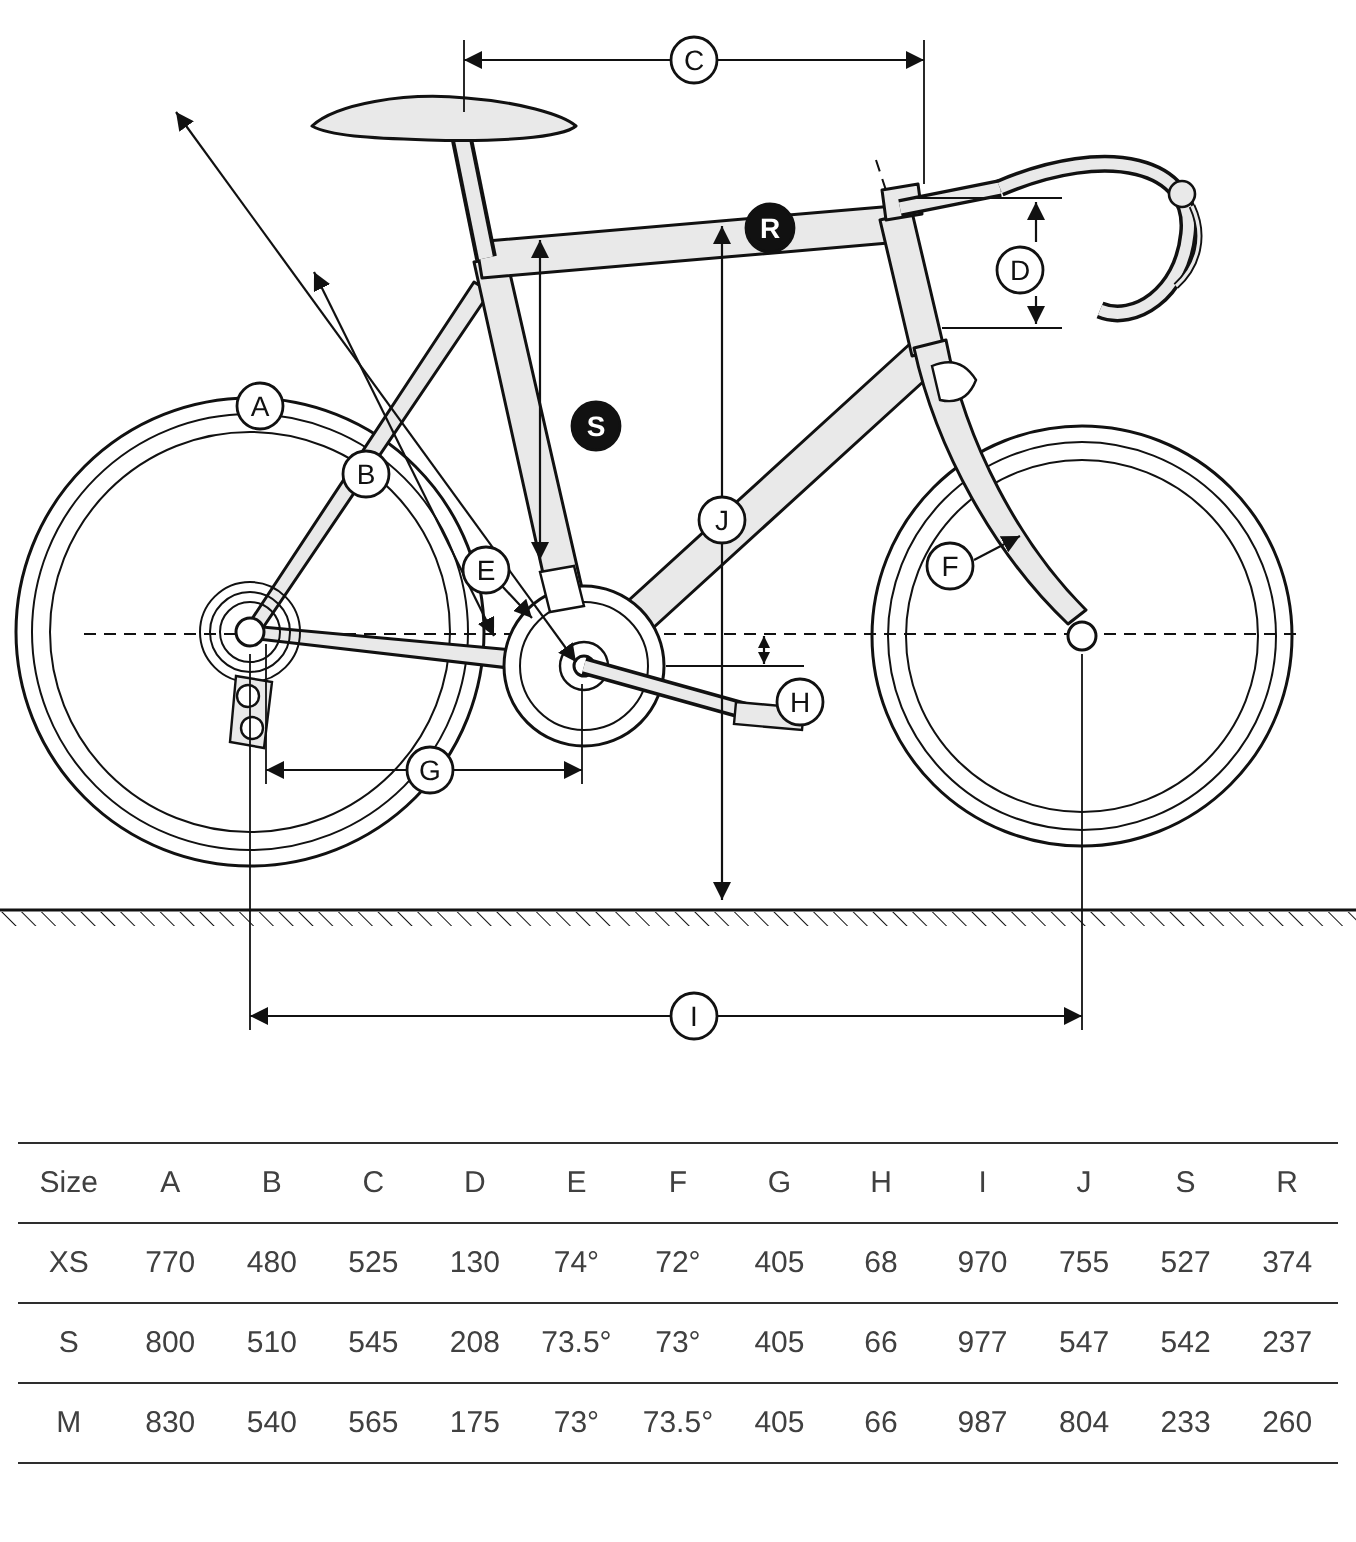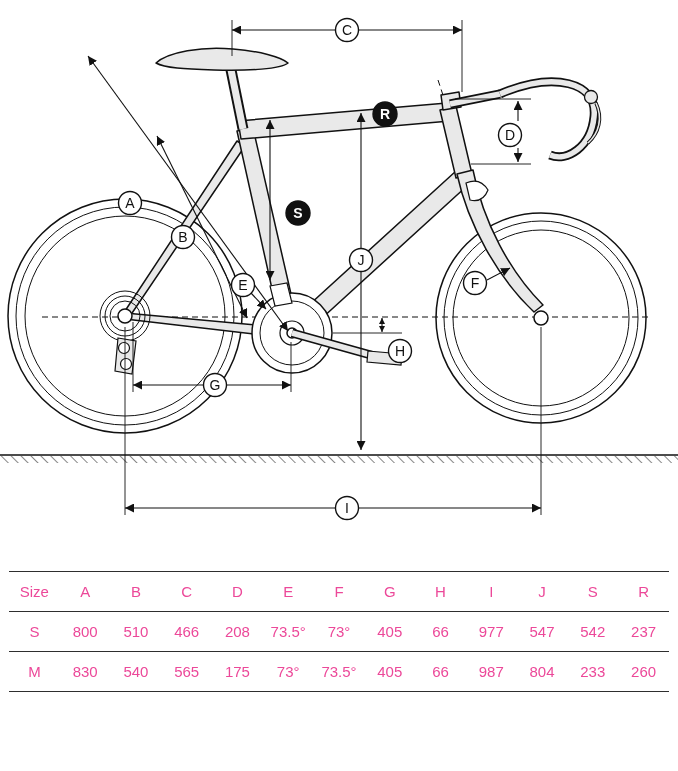--- a/index.html
+++ b/index.html
@@ -8,21 +8,21 @@
   .diagram svg{display:block}
   .dim{stroke:#111;stroke-width:1.1;fill:none}
   .ext{stroke:#111;stroke-width:0.9;fill:none}
   .dash{stroke:#111;stroke-width:1;stroke-dasharray:6 4;fill:none}
   .tube{fill:#e9e9e9;stroke:#111;stroke-width:1.5;stroke-linejoin:round}
   .wl{stroke:#111;fill:none}
   .lbl circle{fill:#fff;stroke:#111;stroke-width:1.4}
   .lbl text{font-family:"Liberation Sans",sans-serif;font-size:14px;fill:#111;text-anchor:middle}
   .lblf circle{fill:#111;stroke:#111;stroke-width:1.4}
   .lblf text{font-family:"Liberation Sans",sans-serif;font-size:14px;font-weight:700;fill:#fff;text-anchor:middle}
-  .geo-table{width:660px;margin:13px 9px 0;border-collapse:collapse;table-layout:fixed;font-size:15px;color:#ec4899}
+  .geo-table{width:660px;margin:13px 9px 0;border-collapse:collapse;table-layout:fixed;font-size:15px;color:#404040}
   .geo-table th,.geo-table td{font-weight:400;text-align:center;vertical-align:middle;height:39px;padding:0;border-bottom:1px solid #2e2e2e}
   .geo-table thead th{border-top:1px solid #2e2e2e}
 </style>
 </head>
 <body>
 
 <div class="page">
 
   <div class="diagram">
     <svg viewBox="0 0 678 558" width="678" height="558">
@@ -212,24 +212,39 @@
         <th>G</th>
         <th>H</th>
         <th>I</th>
         <th>J</th>
         <th>S</th>
         <th>R</th>
       </tr>
     </thead>
     <tbody>
       <tr>
+        <td>XS</td>
+        <td>770</td>
+        <td>480</td>
+        <td>525</td>
+        <td>130</td>
+        <td>74°</td>
+        <td>72°</td>
+        <td>405</td>
+        <td>68</td>
+        <td>970</td>
+        <td>755</td>
+        <td>527</td>
+        <td>374</td>
+      </tr>
+      <tr>
         <td>S</td>
         <td>800</td>
         <td>510</td>
-        <td>466</td>
+        <td>545</td>
         <td>208</td>
         <td>73.5°</td>
         <td>73°</td>
         <td>405</td>
         <td>66</td>
         <td>977</td>
         <td>547</td>
         <td>542</td>
         <td>237</td>
       </tr>

